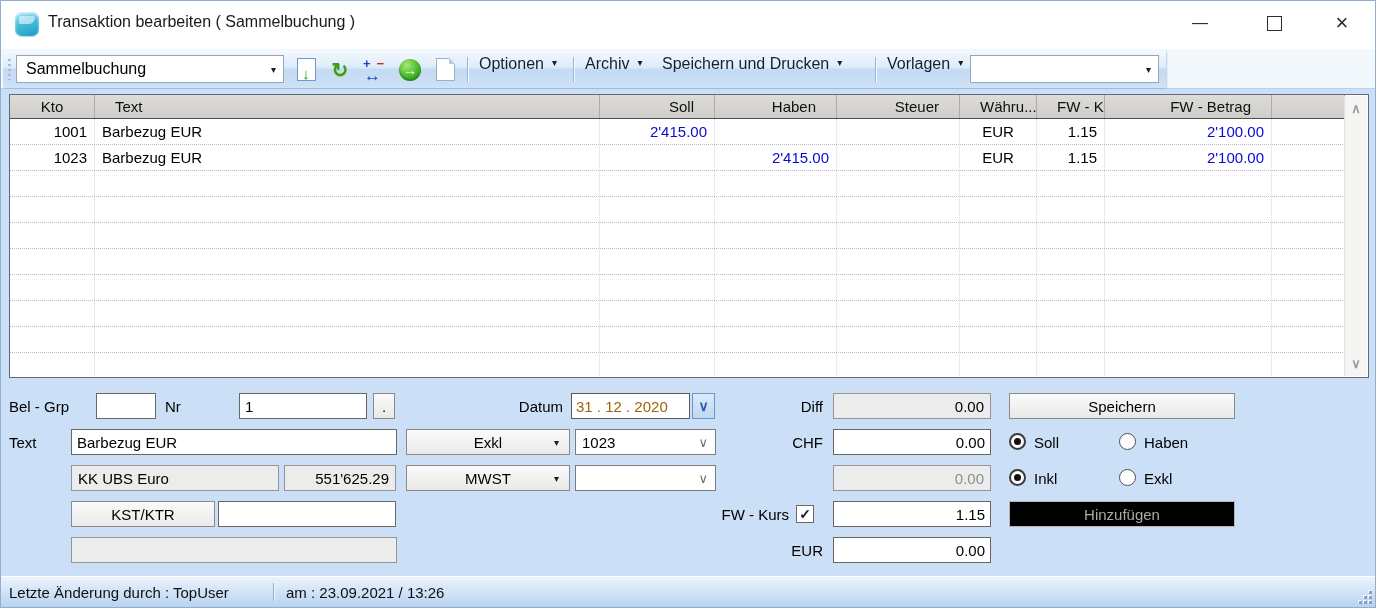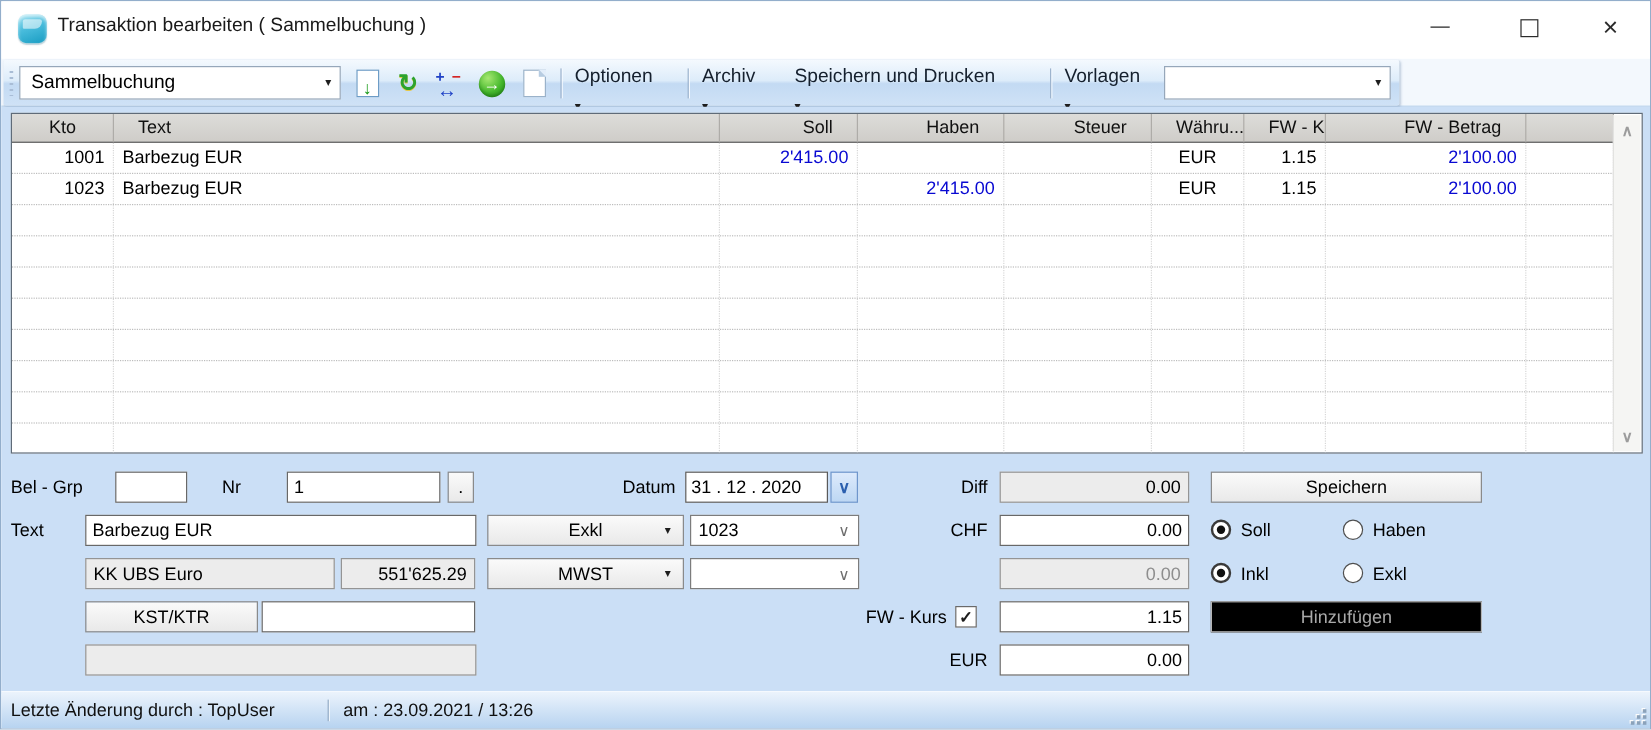--- a/index.html
+++ b/index.html
@@ -51,21 +51,21 @@
   .adjust .lr { position:absolute; left:2px; bottom:-2px; color:#2042c6; font-size:17px;
                 font-weight:bold; line-height:1; font-style:normal; }
   .go { width:22px; height:22px; border-radius:50%; display:flex; align-items:center; justify-content:center;
         background:radial-gradient(circle at 35% 28%,#a6e871 0%,#47b92e 55%,#259016 100%);
         color:#fff; font-weight:bold; font-size:14px; box-shadow:inset 0 -2px 3px rgba(0,60,0,.35); }
   .doc-new { position:relative; width:19px; height:23px; background:#fff; border:1px solid #9ab2ca; }
   .doc-new i { position:absolute; top:-1px; right:-1px; width:0; height:0;
                border-top:6px solid #e3eefa; border-left:6px solid #b7cce1; }
   .tb-sep { position:absolute; top:7px; width:1px; height:25px; background:#9db4ce; box-shadow:1px 0 0 #f4f9ff; }
   .tb-menu { position:absolute; top:5px; height:28px; display:flex; gap:8px;
-             font-size:16px; color:#15202e; padding:0 4px; white-space:nowrap;flex-direction:column; }
+             font-size:16px; color:#15202e; padding:0 4px; white-space:nowrap; }
   .tb-menu .caret { font-size:10px; color:#1d1d1d; margin-top:2px; }
 
   
   .content { position:absolute; top:88px; left:0; width:1376px; height:489px; background:#cbdff6; }
 
   
   .grid { position:absolute; left:8px; top:5px; width:1360px; height:284px; background:#fff;
           border:1px solid #5f6b78; overflow:hidden; }
   .grid-head, .grid-row { display:grid; width:1335px;
       grid-template-columns:85px 505px 115px 122px 123px 77px 68px 167px 1fr; }
@@ -98,21 +98,21 @@
   .ro.dim { color:#8e8e8e; }
   .btn { position:absolute; height:26px; background:linear-gradient(#fafafa,#e9e9e9);
          border:1px solid #8a8a8a; display:flex; align-items:center; justify-content:center;
          font-size:15px; color:#000; cursor:default; }
   .btn.disabled { color:#a9a9a9; border-color:#b5b5b5; background:#000000; }
   .dropbtn .caret { position:absolute; right:10px; font-size:10px; color:#1d1d1d; }
   .combo { position:absolute; height:26px; background:#fff; border:1px solid #7c7c7c;
            display:flex; align-items:center; padding:0 6px; font-size:15px; color:#000; }
   .combo .chev { position:absolute; right:7px; color:#6e6e6e; font-size:13px; }
   .datefld { position:absolute; height:26px; background:#fff; border:1px solid #5a5a5a;
-             display:flex; align-items:center; padding:0 4px; font-size:15px; color:#000000; }
+             display:flex; align-items:center; padding:0 4px; font-size:15px; color:#a16207; }
   .datedrop { position:absolute; height:26px; width:23px; display:flex; align-items:center;
               justify-content:center; background:linear-gradient(#ddeafc,#bdd7f3);
               border:1px solid #6f96cc; color:#2b5fae; font-weight:bold; font-size:14px; }
   .radio { position:absolute; width:17px; height:17px; border-radius:50%; background:#fff;
            border:1px solid #4f4f4f; display:flex; align-items:center; justify-content:center; }
   .radio.sel { border:2px solid #3a3a3a; }
   .radio.sel i { width:7px; height:7px; border-radius:50%; background:#101010; }
   .chk { position:absolute; width:18px; height:18px; background:#fff; border:1px solid #6a6a6a;
          display:flex; align-items:center; justify-content:center; font-size:14px; font-weight:bold;
          color:#1c1c1c; }
@@ -333,21 +333,21 @@
         </div>
 
       <div class="vscroll">
         <span class="s-up">∧</span>
         <span class="s-dn">∨</span>
       </div>
     </div>
 
     <span class="lbl" style="left:8px; top:304px; width:80px;">Bel - Grp</span>
     <input class="fld" style="left: 95px; top: 304px; width: 60px;" value="">
-    <span class="lbl" style="left:184px; top:304px; width:30px;">Nr</span>
+    <span class="lbl" style="left:164px; top:304px; width:30px;">Nr</span>
     <input class="fld" style="left: 238px; top: 304px; width: 128px;" value="1">
     <div class="btn" style="left:372px; top:304px; width:22px;">.</div>
     <span class="lbl r" style="left:500px; top:304px; width:62px;">Datum</span>
     <div class="datefld" style="left:570px; top:304px; width:119px;">
       <span>31 . 12 . 2020</span>
     </div>
     <div class="datedrop" style="left:691px; top:304px;">
       <span>∨</span>
     </div>
     <span class="lbl r" style="left:760px; top:304px; width:62px;">Diff</span>

